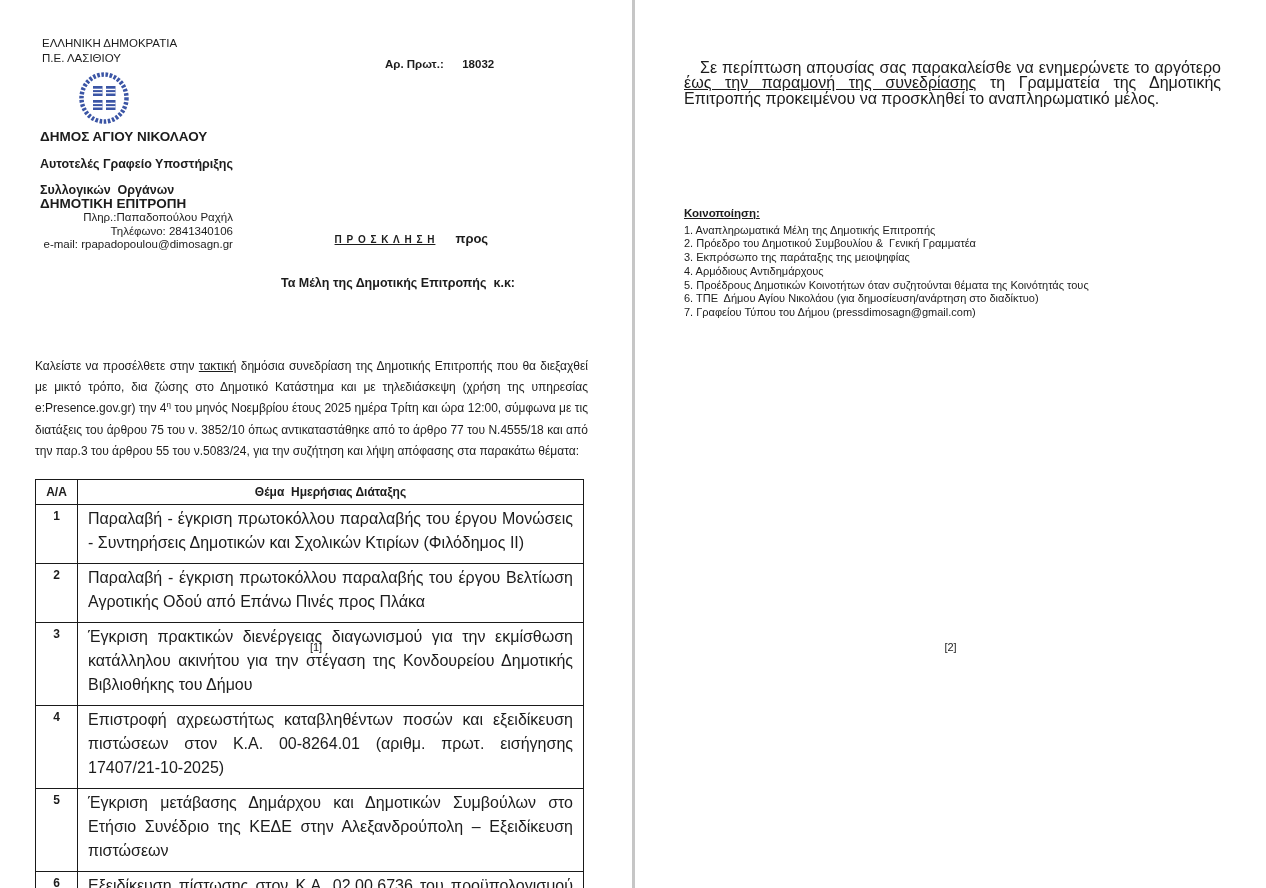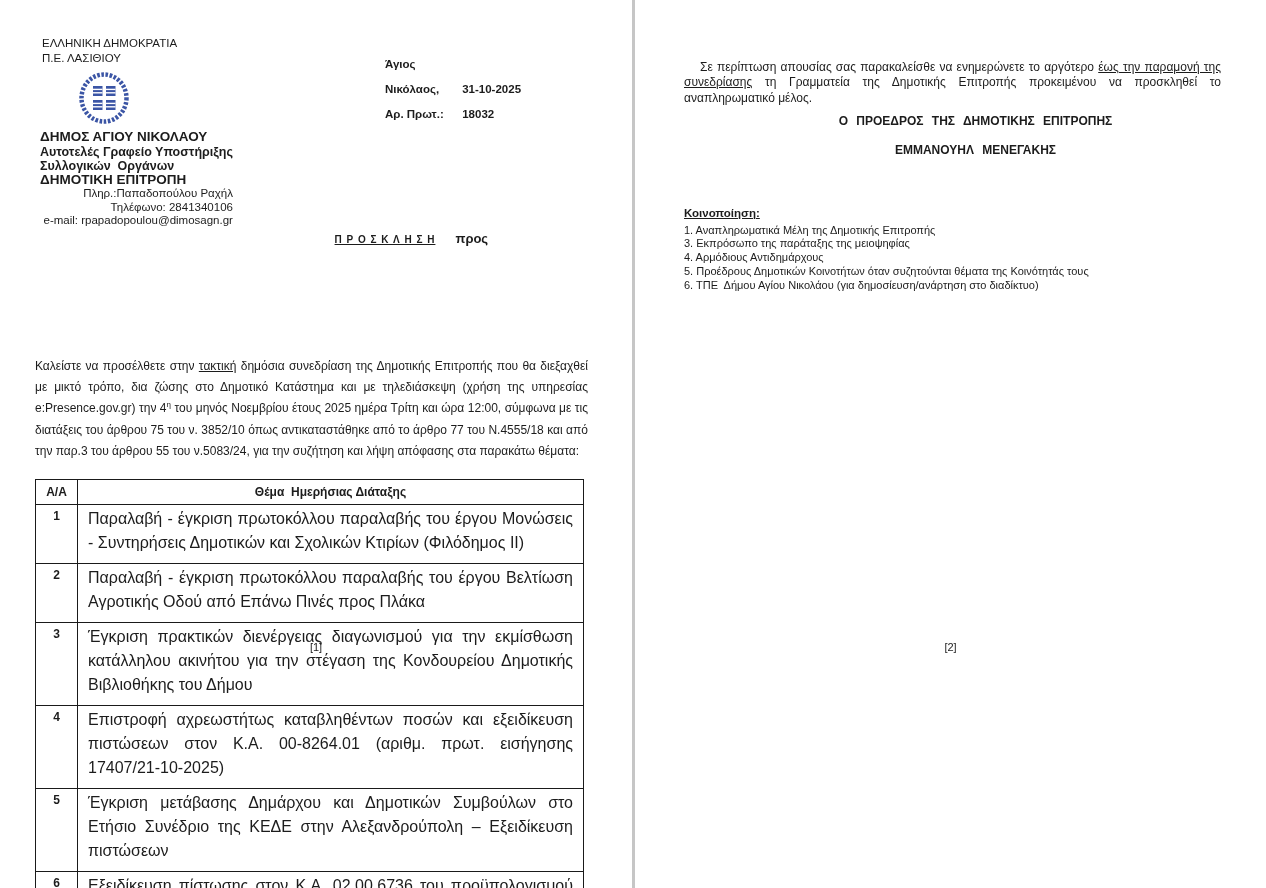--- a/index.html
+++ b/index.html
@@ -20,21 +20,21 @@
   #page2{left:635px;width:631px;}
   .divider{position:absolute;left:632px;top:0;width:3px;height:888px;background:var(--divider);}
 
   
   .hdr-left{position:absolute;left:42px;top:36px;font-size:11.5px;line-height:15px;}
   .logo{position:absolute;left:77px;top:71px;width:54px;height:56px;}
   .hdr-right{position:absolute;left:385px;top:52px;font-weight:bold;font-size:11.5px;line-height:25px;}
   .hdr-right .lbl{display:inline-block;width:74px;}
   .org{position:absolute;left:40px;top:130px;line-height:14px;}
   .org .big{font-weight:bold;font-size:13.5px;line-height:14.5px;}
-  .org .mid{font-weight:bold;font-size:12.5px;line-height:14px;white-space:pre-wrap;}
+  .org .mid{font-weight:bold;font-size:12.5px;line-height:14px;white-space:pre-wrap;margin-top:12px;}
   .org .sm{font-size:11.5px;line-height:13.5px;text-align:right;}
 
   
   .invite{position:absolute;left:232px;top:211px;width:332px;}
   .title-line{text-align:center;white-space:pre-wrap;}
   .title-main{font-weight:bold;font-size:10px;text-decoration:underline;letter-spacing:1px;}
   .title-suffix{font-weight:bold;font-size:13px;margin-left:20px;text-align:center;}
   .subtitle{margin-top:11px;text-align:center;font-weight:bold;font-size:12.5px;white-space:pre-wrap;}
   ol.members{margin-top:9px;padding-left:130px;font-size:12px;line-height:14.6px;}
   ol.members li::marker{font-weight:bold;}
@@ -49,21 +49,21 @@
   table.agenda th,table.agenda td{border:1px solid var(--border);vertical-align:top;}
   table.agenda th{font-size:12px;font-weight:bold;height:25px;text-align:center;
     vertical-align:middle;white-space:pre-wrap;}
   table.agenda td.num{width:42px;text-align:center;font-weight:bold;font-size:12px;padding-top:4px;}
   table.agenda td.topic{padding:2px 10px 8px 10px;font-size:16px;line-height:24px;text-align:justify;}
 
   .page-footer{position:absolute;bottom:47px;left:0;width:100%;text-align:center;font-size:11px;}
 
   
   .p2-par{position:absolute;left:49px;top:60px;width:537px;
-    font-size:12px;line-height:15.3px;text-align:justify;text-indent:16px;}
+    font-size:16px;line-height:15.3px;text-align:justify;text-indent:16px;}
   .pres{position:absolute;left:72px;top:114px;width:537px;text-align:center;
     font-weight:bold;font-size:12px;word-spacing:5px;}
   .pres .pres-name{margin-top:15px;}
   .cc{position:absolute;left:49px;top:207px;font-size:11px;line-height:13.7px;}
   .cc-title{font-weight:bold;font-size:11.5px;text-decoration:underline;margin-bottom:3px;}
   .cc-item{white-space:pre-wrap;}
 </style>
 </head>
 <body>
 
@@ -91,43 +91,40 @@
         <line x1="16" y1="32.4" x2="25.5" y2="32.4"></line>
           <line x1="16" y1="35.8" x2="25.5" y2="35.8"></line>
         <line x1="29" y1="32.4" x2="38.5" y2="32.4"></line>
           <line x1="29" y1="35.8" x2="38.5" y2="35.8"></line>
       </g>
     </svg>
   </div>
 
   <div class="hdr-right">
     <div>
-      <span class="lbl">Άγιος Νικόλαος,</span>
-      <span class="val">31-10-2025</span>
-    </div>
-    <div>
       <span class="lbl">Αρ. Πρωτ.:</span>
       <span class="val">18032</span>
     </div>
   </div>
 
   <div class="org">
     <div class="big">ΔΗΜΟΣ ΑΓΙΟΥ ΝΙΚΟΛΑΟΥ</div>
     <div class="mid">Αυτοτελές Γραφείο Υποστήριξης</div>
     <div class="mid">Συλλογικών  Οργάνων</div>
     <div class="big">ΔΗΜΟΤΙΚΗ ΕΠΙΤΡΟΠΗ</div>
     <div class="sm">Πληρ.:Παπαδοπούλου Ραχήλ</div>
     <div class="sm">Τηλέφωνο: 2841340106</div>
     <div class="sm">e-mail: rpapadopoulou@dimosagn.gr</div>
   </div>
 
   <div class="invite">
     <div class="title-line">
       <span class="title-main">Π Ρ Ο Σ Κ Λ Η Σ Η</span><span class="title-suffix">προς</span>
     </div>
+    <div class="subtitle">Τα Μέλη της Δημοτικής Επιτροπής  κ.κ:</div>
   </div>
 
   <div class="body-par"><span>Καλείστε να προσέλθετε στην </span><span style="text-decoration: underline;">τακτική</span><span> δημόσια συνεδρίαση της Δημοτικής Επιτροπής που θα διεξαχθεί με μικτό τρόπο, δια ζώσης στο Δημοτικό Κατάστημα και με τηλεδιάσκεψη (χρήση της υπηρεσίας e:Presence.gov.gr) την 4</span><sup>η</sup><span> του μηνός Νοεμβρίου έτους 2025 ημέρα Τρίτη και ώρα 12:00, σύμφωνα με τις διατάξεις του άρθρου 75 του ν. 3852/10 όπως αντικαταστάθηκε από το άρθρο 77 του Ν.4555/18 και από την παρ.3 του άρθρου 55 του ν.5083/24, για την συζήτηση και λήψη απόφασης στα παρακάτω θέματα:</span></div>
 
   <table class="agenda">
     <thead>
       <tr>
         <th class="num">Α/Α</th>
         <th class="topic">Θέμα  Ημερήσιας Διάταξης</th>
       </tr>
@@ -173,37 +170,35 @@
 
   <div class="page-footer">[1]</div>
 </div>
 
 <div class="divider"></div>
 
 <div class="sheet" id="page2">
 
   <p class="p2-par"><span>Σε περίπτωση απουσίας σας παρακαλείσθε να ενημερώνετε το αργότερο </span><span style="text-decoration: underline;">έως την παραμονή της συνεδρίασης</span><span> τη Γραμματεία της Δημοτικής Επιτροπής προκειμένου να προσκληθεί το αναπληρωματικό μέλος.</span></p>
 
-  <div class="pres">
-    <div>Ο ΠΡΟΕΔΡΟΣ ΤΗΣ ΔΗΜΟΤΙΚΗΣ ΕΠΙΤΡΟΠΗΣ</div>
-    <div class="pres-name">ΕΜΜΑΝΟΥΗΛ ΜΕΝΕΓΑΚΗΣ</div>
-  </div>
 
   <div class="cc">
     <div class="cc-title">Κοινοποίηση:</div>
     <div>
 
         <div class="cc-item">1. Αναπληρωματικά Μέλη της Δημοτικής Επιτροπής</div>
 
+        <div class="cc-item">2. Πρόεδρο του Δημοτικού Συμβουλίου &amp;  Γενική Γραμματέα</div>
 
         <div class="cc-item">3. Εκπρόσωπο της παράταξης της μειοψηφίας</div>
 
         <div class="cc-item">4. Αρμόδιους Αντιδημάρχους</div>
 
         <div class="cc-item">5. Προέδρους Δημοτικών Κοινοτήτων όταν συζητούνται θέματα της Κοινότητάς τους</div>
 
         <div class="cc-item">6. ΤΠΕ  Δήμου Αγίου Νικολάου (για δημοσίευση/ανάρτηση στο διαδίκτυο)</div>
 
+        <div class="cc-item">7. Γραφείου Τύπου του Δήμου (pressdimosagn@gmail.com)</div>
       </div>
   </div>
 
   <div class="page-footer">[2]</div>
 </div>
 
 </body></html>

